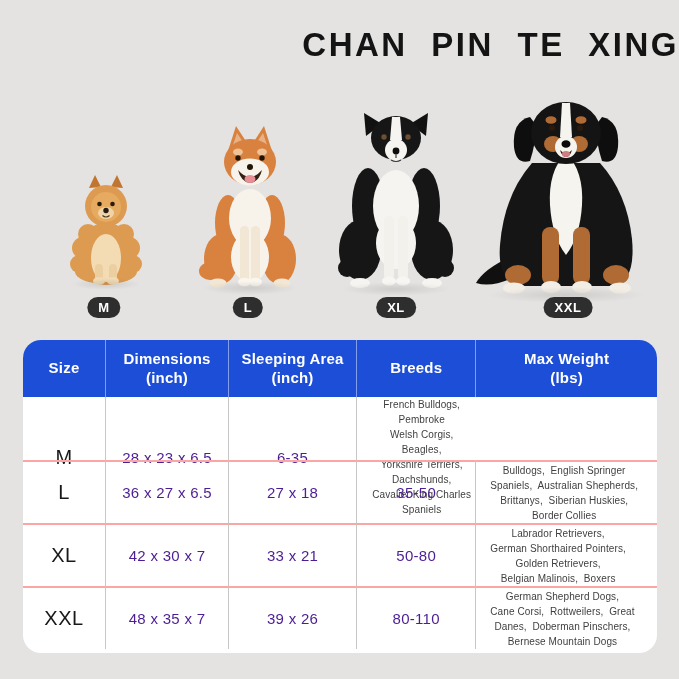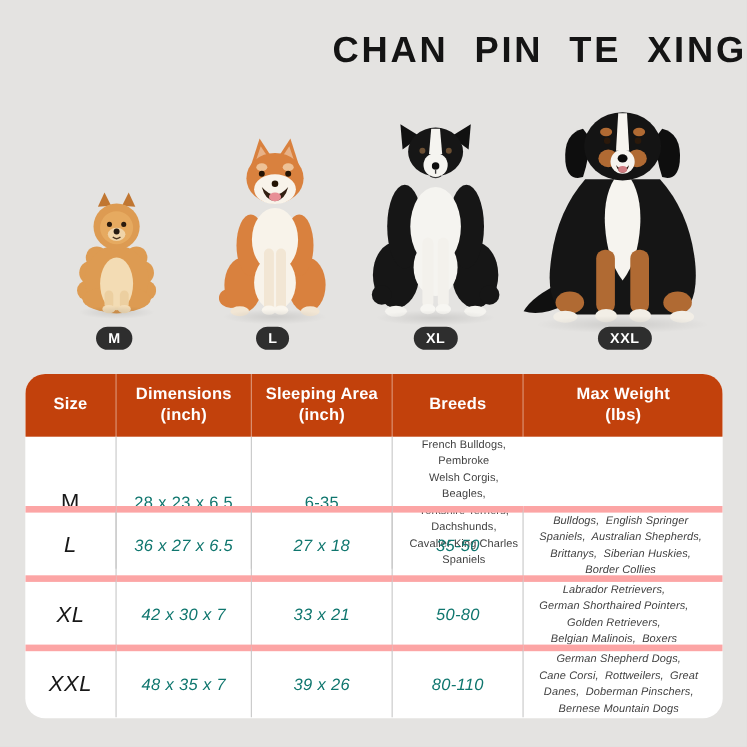--- a/index.html
+++ b/index.html
@@ -67,45 +67,45 @@
     background: #ffffff;
     border-radius: 18px;
     overflow: hidden;
   }
   .grid-row {
     display: grid;
     grid-template-columns: 13.1% 19.4% 20.2% 18.8% 28.5%;
   }
   .table-header {
     height: 57px;
-    background: #c2410c;
+    background: #1d4ed8;
   }
   .th {
     display: flex;
     align-items: center;
     justify-content: center;
     text-align: center;
     color: #ffffff;
     font-size: 15px;
     font-weight: bold;
     line-height: 1.25;
     white-space: pre-line;
     letter-spacing: 0.2px;
   }
   .th:not(:last-child) { border-right: 1px solid rgba(255,255,255,0.45); }
 
   .tr { height: 63px; }
   .tr:first-child { height: 67px; }
-  .tr + .tr .td { border-top: 6px solid #fca5a5; font-style: italic; }
+  .tr + .tr .td { border-top: 2px solid #fca5a5; }
   .td {
     display: flex;
     align-items: center;
     justify-content: center;
     text-align: center;
-    color: #0f766e;
+    color: #4c1d95;
     font-size: 15px;
     letter-spacing: 0.3px;
   }
   .td:not(:last-child) { border-right: 1px solid #c7c7c7; }
   .td.size-cell { font-size: 20px; font-weight: 500; letter-spacing: 0.5px; color: #181818; }
   .td.breeds-cell {
     justify-content: flex-start;
     text-align: center;
     font-size: 10px;
     line-height: 1.5;

